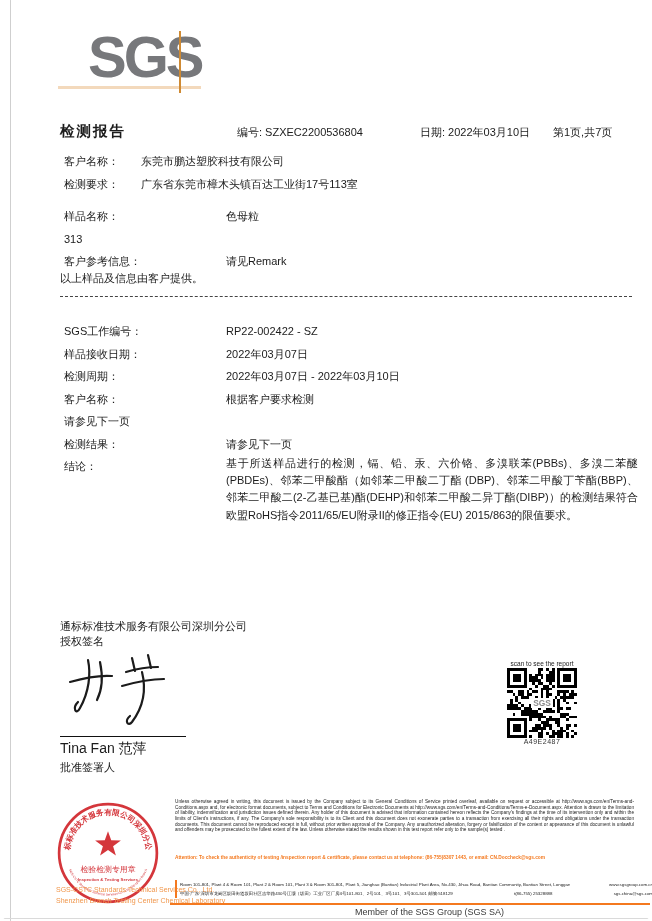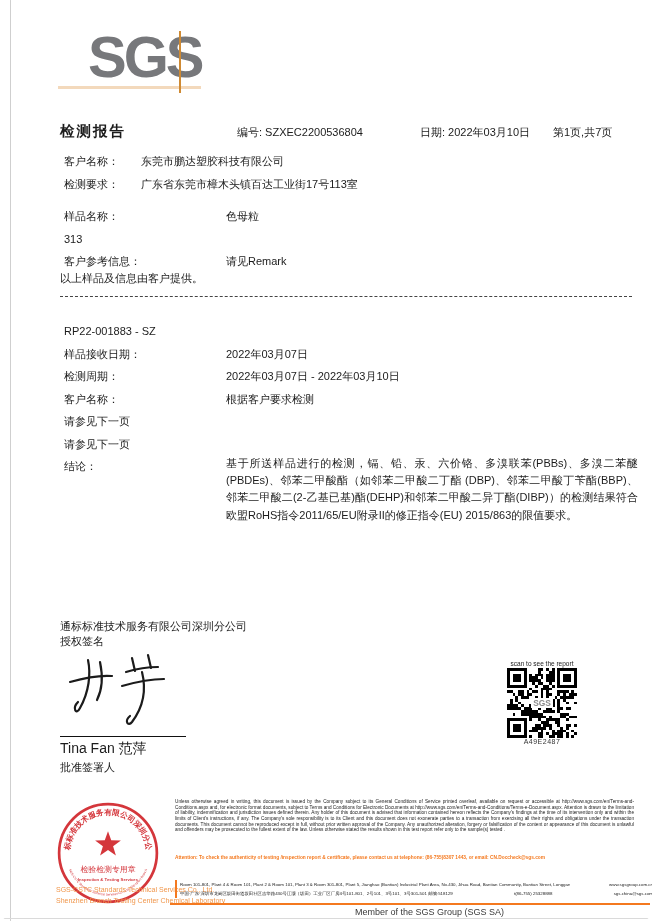--- a/index.html
+++ b/index.html
@@ -106,38 +106,40 @@
       <span class="lb">客户参考信息：</span>
       <span class="vl">请见Remark</span>
     </div>
   </div>
   <div class="note">以上样品及信息由客户提供。</div>
 
   <div class="dashes"></div>
 
   <div class="rows rows-c" style="top:320px;">
     <div class="row">
-      <span class="vl">RP22-001883 - SZ</span>
+      <span class="lb">SGS工作编号：</span>
+      <span class="vl">RP22-002422 - SZ</span>
     </div>
     <div class="row">
       <span class="lb">样品接收日期：</span>
       <span class="vl">2022年03月07日</span>
     </div>
     <div class="row">
       <span class="lb">检测周期：</span>
       <span class="vl">2022年03月07日 - 2022年03月10日</span>
     </div>
     <div class="row">
       <span class="lb">客户名称：</span>
       <span class="vl">根据客户要求检测</span>
     </div>
     <div class="row">
       <span class="vl">请参见下一页</span>
     </div>
     <div class="row">
+      <span class="lb">检测结果：</span>
       <span class="vl">请参见下一页</span>
     </div>
     <div class="concl-row">
       <span class="lb">结论：</span>
       <span class="tx">基于所送样品进行的检测，镉、铅、汞、六价铬、多溴联苯(PBBs)、多溴二苯醚(PBDEs)、邻苯二甲酸酯（如邻苯二甲酸二丁酯 (DBP)、邻苯二甲酸丁苄酯(BBP)、邻苯二甲酸二(2-乙基已基)酯(DEHP)和邻苯二甲酸二异丁酯(DIBP)）的检测结果符合欧盟RoHS指令2011/65/EU附录II的修正指令(EU) 2015/863的限值要求。</span>
     </div>
   </div>
 
   <div class="sig-company">
     <div>通标标准技术服务有限公司深圳分公司</div>

